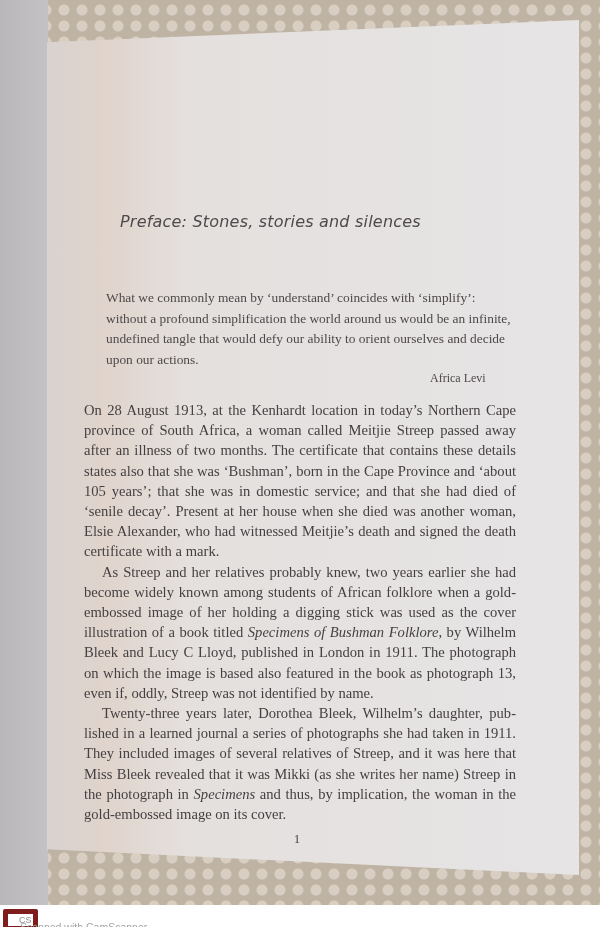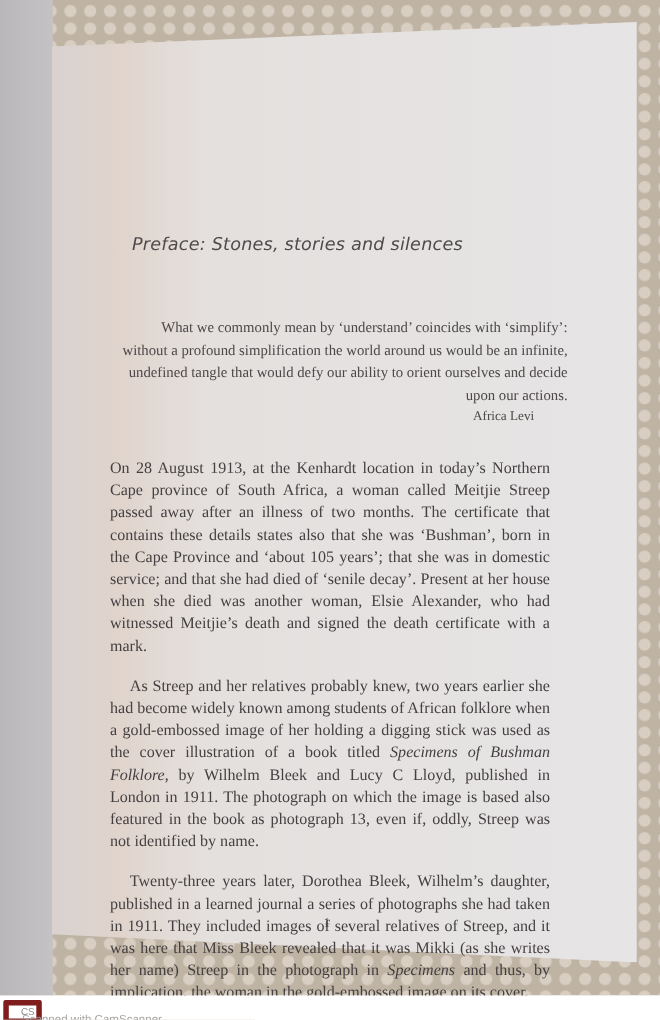--- a/index.html
+++ b/index.html
@@ -6,24 +6,24 @@
   body { width:600px; height:927px; position:relative; overflow:hidden; background:#ffffff; font-family:"Liberation Serif", serif; }
   .photo { position:absolute; left:0; top:0; width:600px; height:905px;
     background:
       radial-gradient(circle at 10px 10px, #d8cfc2 0 5px, transparent 6px) 0 0/18px 16px,
       #bfb3a4; }
   .left-page { position:absolute; left:0; top:0; width:48px; height:905px; background:linear-gradient(90deg,#b9b7b9,#c4c2c4); }
   .page { position:absolute; left:47px; top:20px; width:532px; height:855px;
     background:linear-gradient(90deg,#d9d2cf 0px,#e0d4cc 60px,#e4e0de 140px,#e6e4e5 100%);
     clip-path:polygon(0 2.6%, 100% 0, 100% 100%, 0 97%); }
   .title { position:absolute; left:120px; top:212px; width:380px; font-family:"DejaVu Sans", sans-serif; font-style:italic; font-size:16px; color:#4e4a4c; letter-spacing:0.2px; }
-  .epigraph { position:absolute; left:106px; top:288px; width:410px; font-size:13.4px; line-height:20.5px; color:#4d4849;text-align:right; }
+  .epigraph { position:absolute; left:106px; top:288px; width:410px; font-size:13.4px; line-height:20.5px; color:#4d4849; }
   .attrib { position:absolute; left:430px; top:371px; font-size:12px; color:#4d4849; }
   .body-text { position:absolute; left:84px; top:400px; width:432px; font-size:14.6px; line-height:20.2px; color:#443f40; text-align:justify; }
-  .body-text p { margin:16px; }
+  .body-text p { margin:0; }
   .body-text p.indent { text-indent:18px; }
   .pnum { position:absolute; left:294px; top:832px; font-size:12px; color:#3f3a3b; }
   .footer { position:absolute; left:0; top:905px; width:600px; height:22px; background:#fff; }
   .cs-logo { position:absolute; left:3px; top:4px; width:14px; height:12px; border:5px solid #7f1d1d; border-radius:2px; font-family:"Liberation Sans", sans-serif; font-size:9px; line-height:12px; text-align:left; color:#8e8e8e;padding-left:11px; }
   .cs-text { position:absolute; left:20px; top:4px; font-family:"Liberation Sans", sans-serif; font-size:10.5px; color:#a3a3a3;margin-top:12px; }
 </style>
 </head>
 <body>
 
 <div class="photo"></div>

